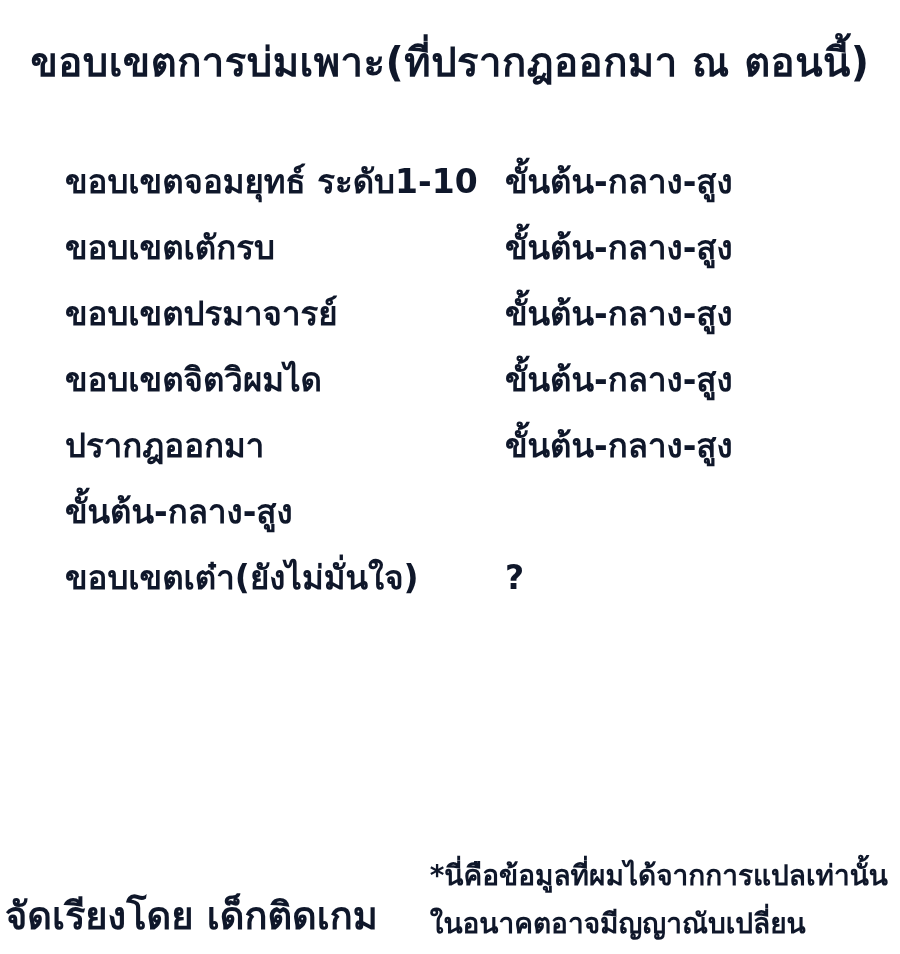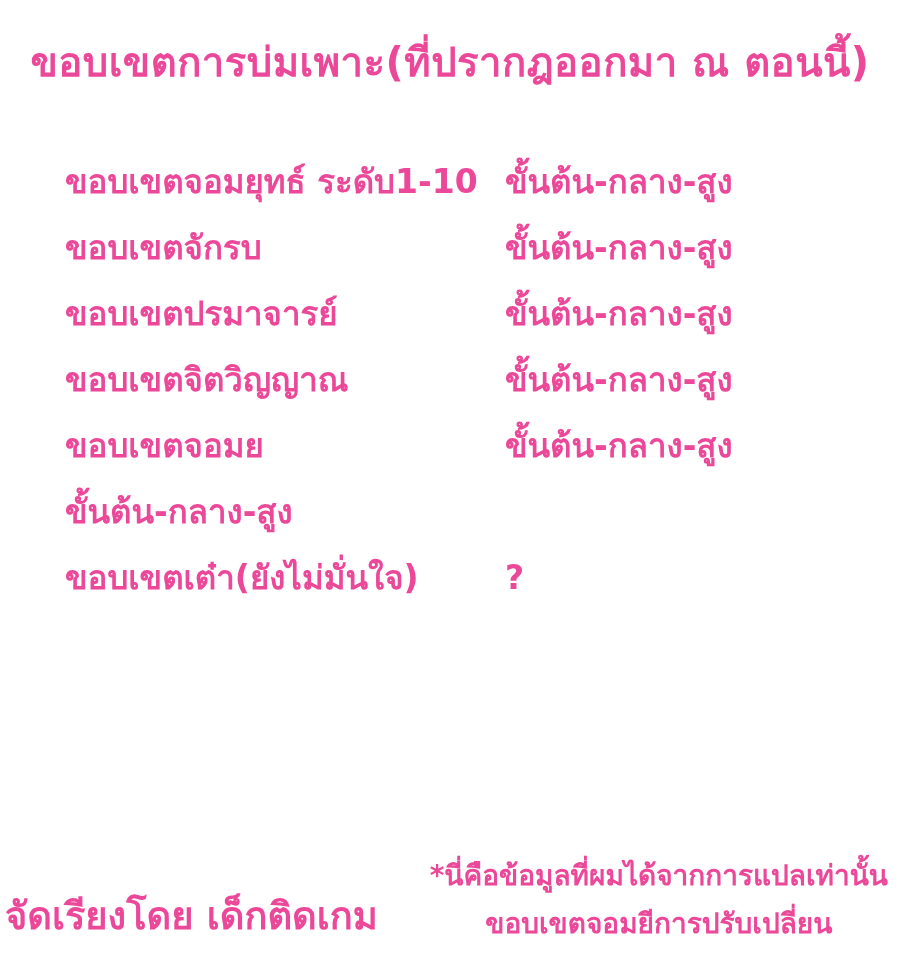--- a/index.html
+++ b/index.html
@@ -2,21 +2,21 @@
 <html><head>
 <meta charset="utf-8">
 <style>
   * { margin: 0; padding: 0; box-sizing: border-box; }
   html, body { background: #ffffff; }
   .page {
     position: relative;
     width: 900px;
     height: 954px;
     background: #ffffff;
-    color: #ec4899;
+    color: #0f172a;
     font-family: "DejaVu Sans", sans-serif;
     font-weight: 700;
     overflow: hidden;
   }
   .title {
     position: absolute;
     top: 30px;
     left: 0;
     width: 100%;
     text-align: center;
@@ -48,63 +48,62 @@
     position: absolute;
     left: 5px;
     bottom: 8px;
     font-size: 38px;
     white-space: nowrap;
   }
   .footer-note {
     position: absolute;
     right: 12px;
     bottom: 6px;
-    text-align: center;
     font-size: 28px;
     line-height: 1.72;
     white-space: nowrap;
   }
 </style>
 </head>
 <body>
 
 <div class="page">
 
   <div class="title">ขอบเขตการบ่มเพาะ(ที่ปรากฎออกมา ณ ตอนนี้)</div>
 
   <div class="realm-list">
     <div class="realm-row">
       <span class="realm-name">ขอบเขตจอมยุทธ์ ระดับ1-10</span>
       <span class="realm-stages">ขั้นต้น-กลาง-สูง</span>
     </div>
     <div class="realm-row">
-      <span class="realm-name">ขอบเขตจักรบ</span>
+      <span class="realm-name">ขอบเขตเตักรบ</span>
       <span class="realm-stages">ขั้นต้น-กลาง-สูง</span>
     </div>
     <div class="realm-row">
       <span class="realm-name">ขอบเขตปรมาจารย์</span>
       <span class="realm-stages">ขั้นต้น-กลาง-สูง</span>
     </div>
     <div class="realm-row">
-      <span class="realm-name">ขอบเขตจิตวิญญาณ</span>
+      <span class="realm-name">ขอบเขตจิตวิผมได</span>
       <span class="realm-stages">ขั้นต้น-กลาง-สูง</span>
     </div>
     <div class="realm-row">
-      <span class="realm-name">ขอบเขตจอมย</span>
+      <span class="realm-name">ปรากฎออกมา</span>
       <span class="realm-stages">ขั้นต้น-กลาง-สูง</span>
     </div>
     <div class="realm-row">
       <span class="realm-stages">ขั้นต้น-กลาง-สูง</span>
     </div>
     <div class="realm-row">
       <span class="realm-name">ขอบเขตเต๋า(ยังไม่มั่นใจ)</span>
       <span class="realm-stages">?</span>
     </div>
   </div>
 
   <div class="footer-credit">จัดเรียงโดย เด็กติดเกม</div>
 
   <div class="footer-note">
     <div>*นี่คือข้อมูลที่ผมได้จากการแปลเท่านั้น</div>
-    <div>ขอบเขตจอมยีการปรับเปลี่ยน</div>
+    <div>ในอนาคตอาจมีญญาณับเปลี่ยน</div>
   </div>
 
 </div>
 
 </body></html>

